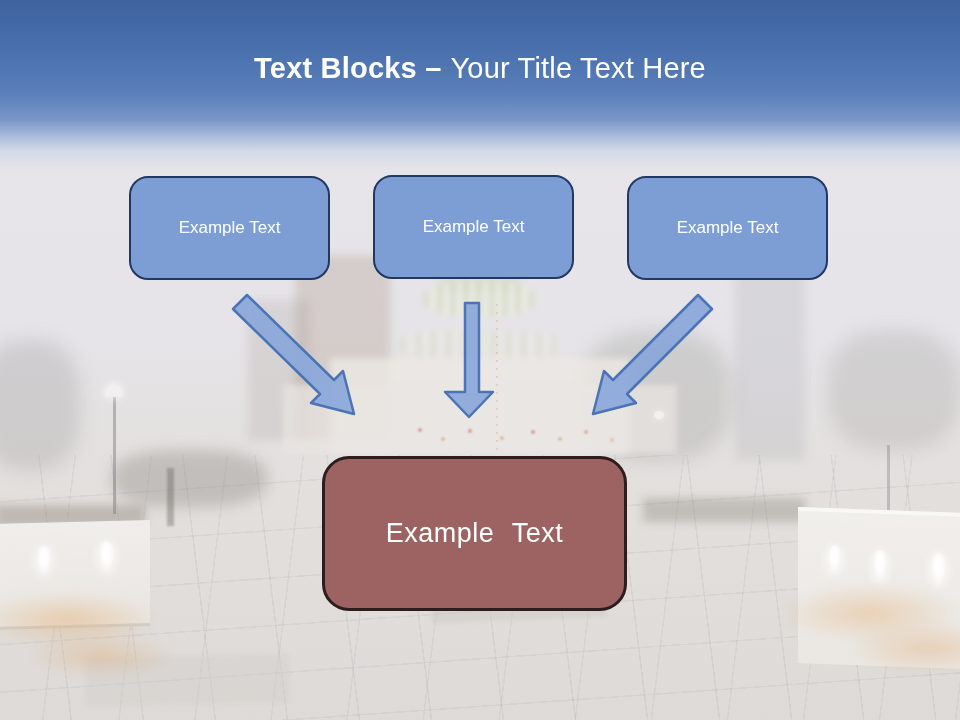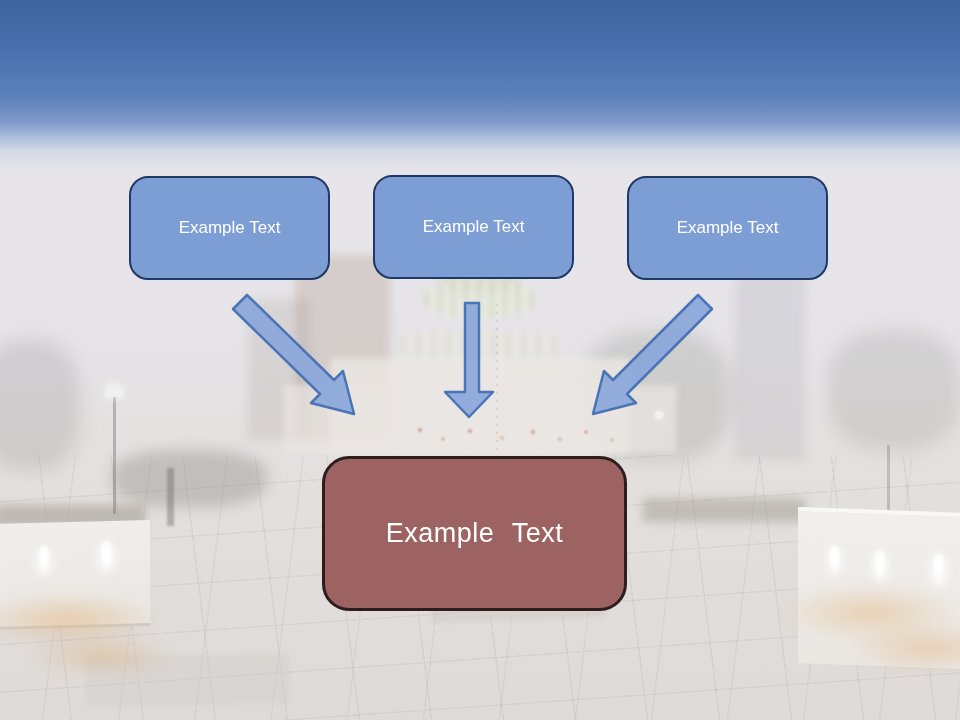--- a/index.html
+++ b/index.html
@@ -173,20 +173,21 @@
     <div class="deco wall-lamp wr2"></div>
     <div class="deco wall-lamp wr3"></div>
     <div class="deco glow gl1"></div>
     <div class="deco glow gl2"></div>
     <div class="deco glow gr1"></div>
     <div class="deco glow gr2"></div>
   </div>
 
   <div class="header-gradient"></div>
 
+  <h1 class="title"><span class="t-bold">Text Blocks –</span><span class="t-reg">Your Title Text Here</span></h1>
 
   <div class="tbox tbox1">
     <span>Example Text</span>
   </div>
   <div class="tbox tbox2">
     <span>Example Text</span>
   </div>
   <div class="tbox tbox3">
     <span>Example Text</span>
   </div>

